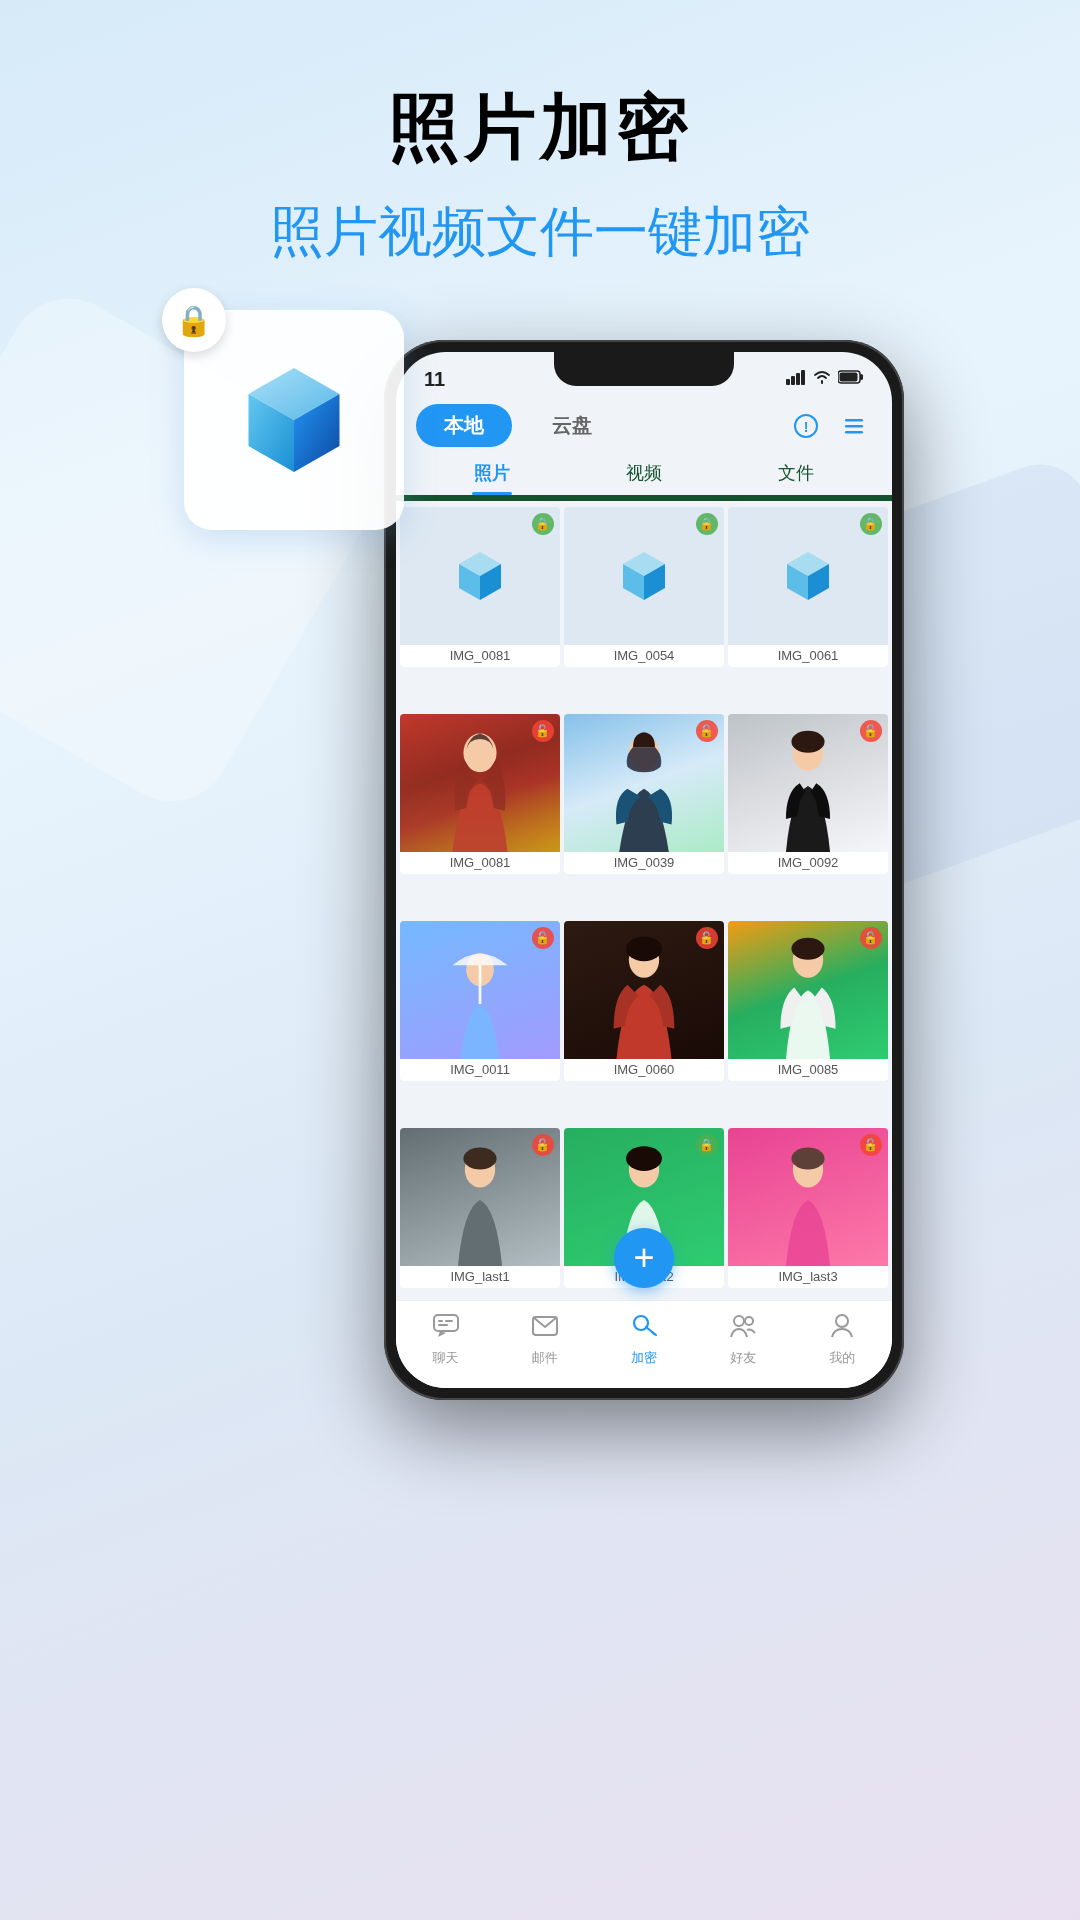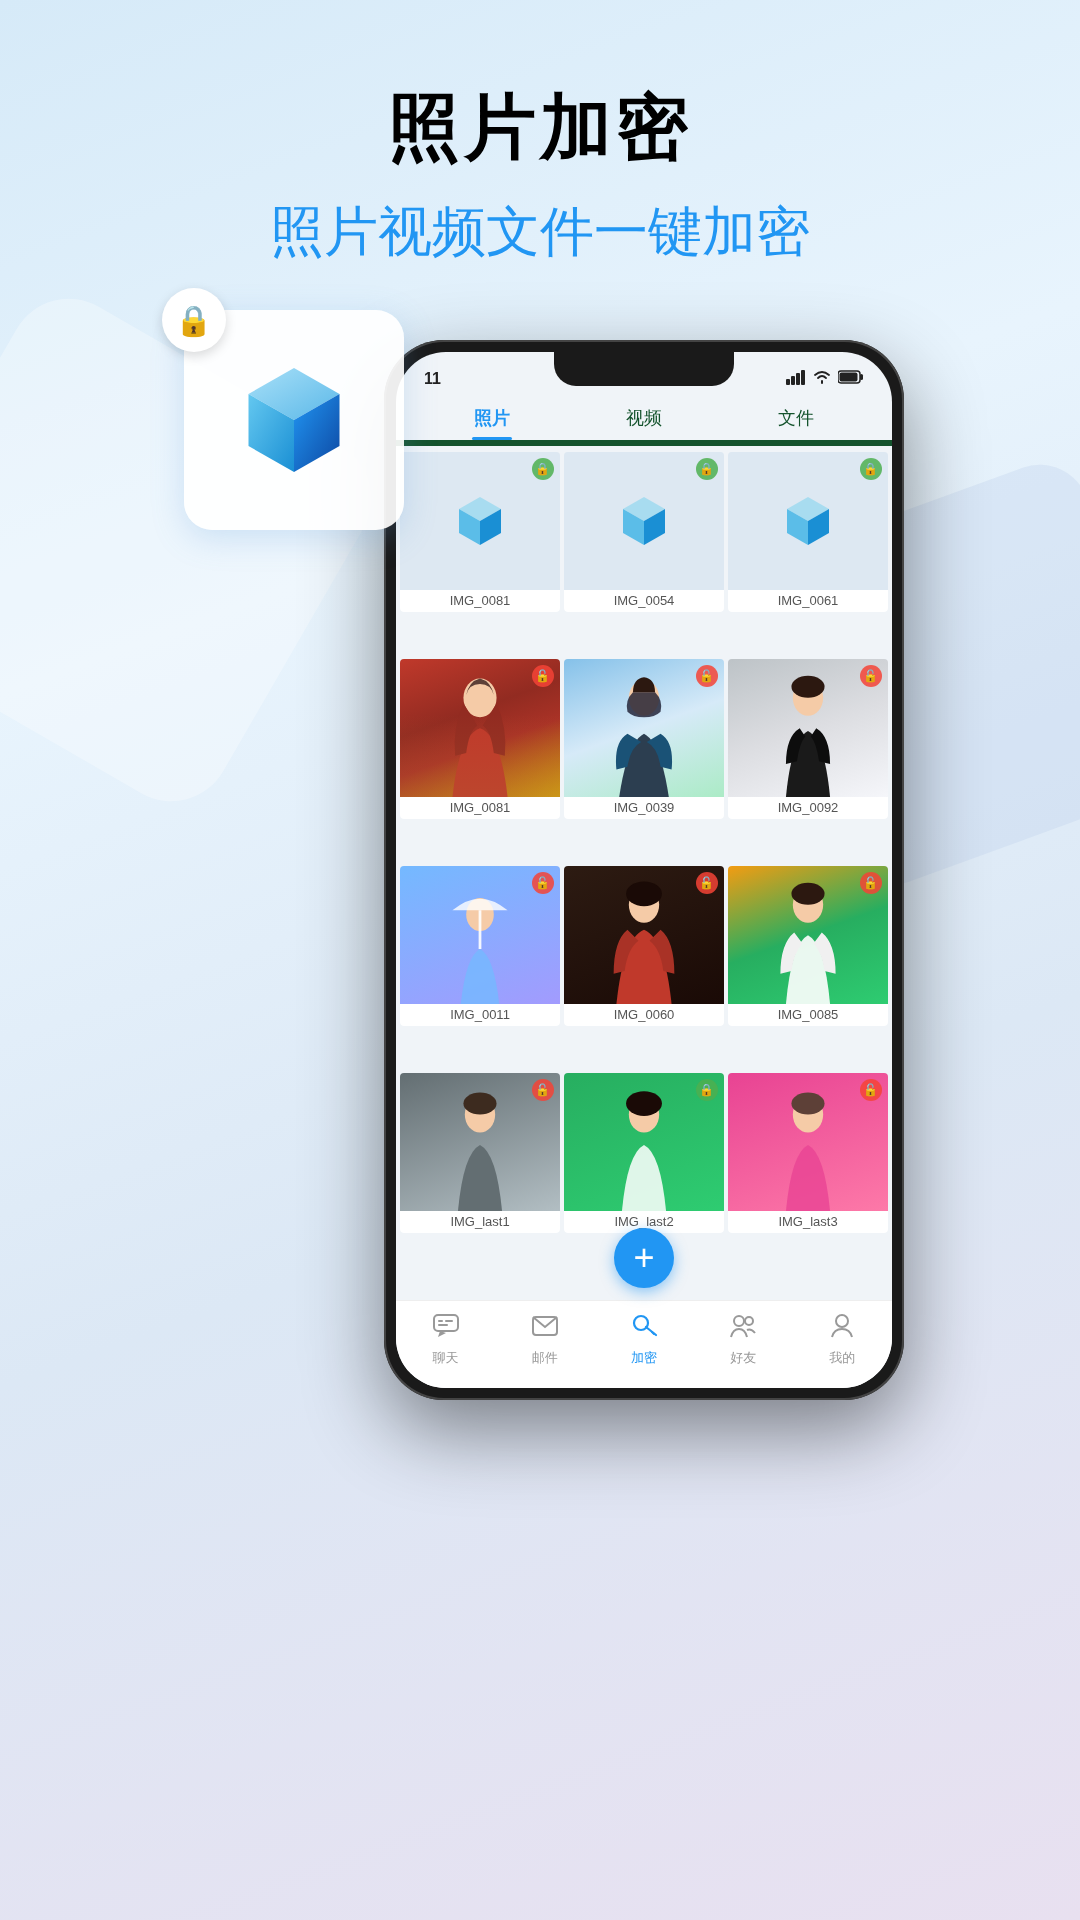--- a/index.html
+++ b/index.html
@@ -124,21 +124,21 @@
     }
     
     .status-bar {
       display: flex;
       justify-content: space-between;
       align-items: center;
       padding: 10px 28px 0;
       height: 44px;
     }
     .status-time {
-      font-size: 16px;
+      font-size: 20px;
       font-weight: 600;
       color: #222;
     }
     .status-icons {
       display: flex;
       align-items: center;
       gap: 6px;
       font-size: 16px;
       color: #222;
     }
@@ -368,20 +368,39 @@
           <span>
             <svg width="26" height="14" viewBox="0 0 26 14">
               <rect x="0" y="1" width="22" height="12" rx="3" stroke="#222" stroke-width="1.5" fill="none"></rect>
               <rect x="22" y="4" width="3" height="6" rx="1.5" fill="#222"></rect>
               <rect x="1.5" y="2.5" width="18" height="9" rx="2" fill="#222"></rect>
             </svg>
           </span>
         </div>
       </div>
 
+      <div class="tabs-row">
+        <button class="tab-btn active">本地</button>
+        <button class="tab-btn inactive">云盘</button>
+        <div class="tab-icons">
+          <div class="tab-icon-btn">
+            <svg width="26" height="26" viewBox="0 0 26 26">
+              <circle cx="13" cy="13" r="11" stroke="#2196F3" stroke-width="2" fill="none"></circle>
+              <text x="13" y="19" text-anchor="middle" font-size="14" fill="#2196F3" font-weight="bold">!</text>
+            </svg>
+          </div>
+          <div class="tab-icon-btn">
+            <svg width="26" height="26" viewBox="0 0 26 26">
+              <rect x="4" y="6" width="18" height="2.5" rx="1.25" fill="#2196F3"></rect>
+              <rect x="4" y="12" width="18" height="2.5" rx="1.25" fill="#2196F3"></rect>
+              <rect x="4" y="18" width="18" height="2.5" rx="1.25" fill="#2196F3"></rect>
+            </svg>
+          </div>
+        </div>
+      </div>
 
       <div class="sub-tabs">
         <div class="sub-tab active">照片</div>
         <div class="sub-tab">视频</div>
         <div class="sub-tab">文件</div>
       </div>
 
       <div class="photo-grid">
 
         <div class="photo-item">

